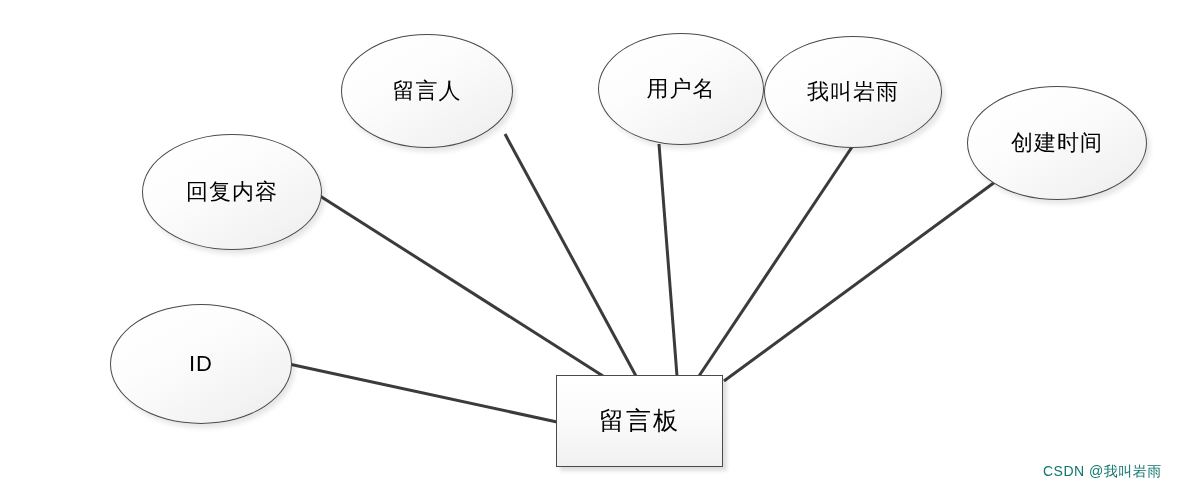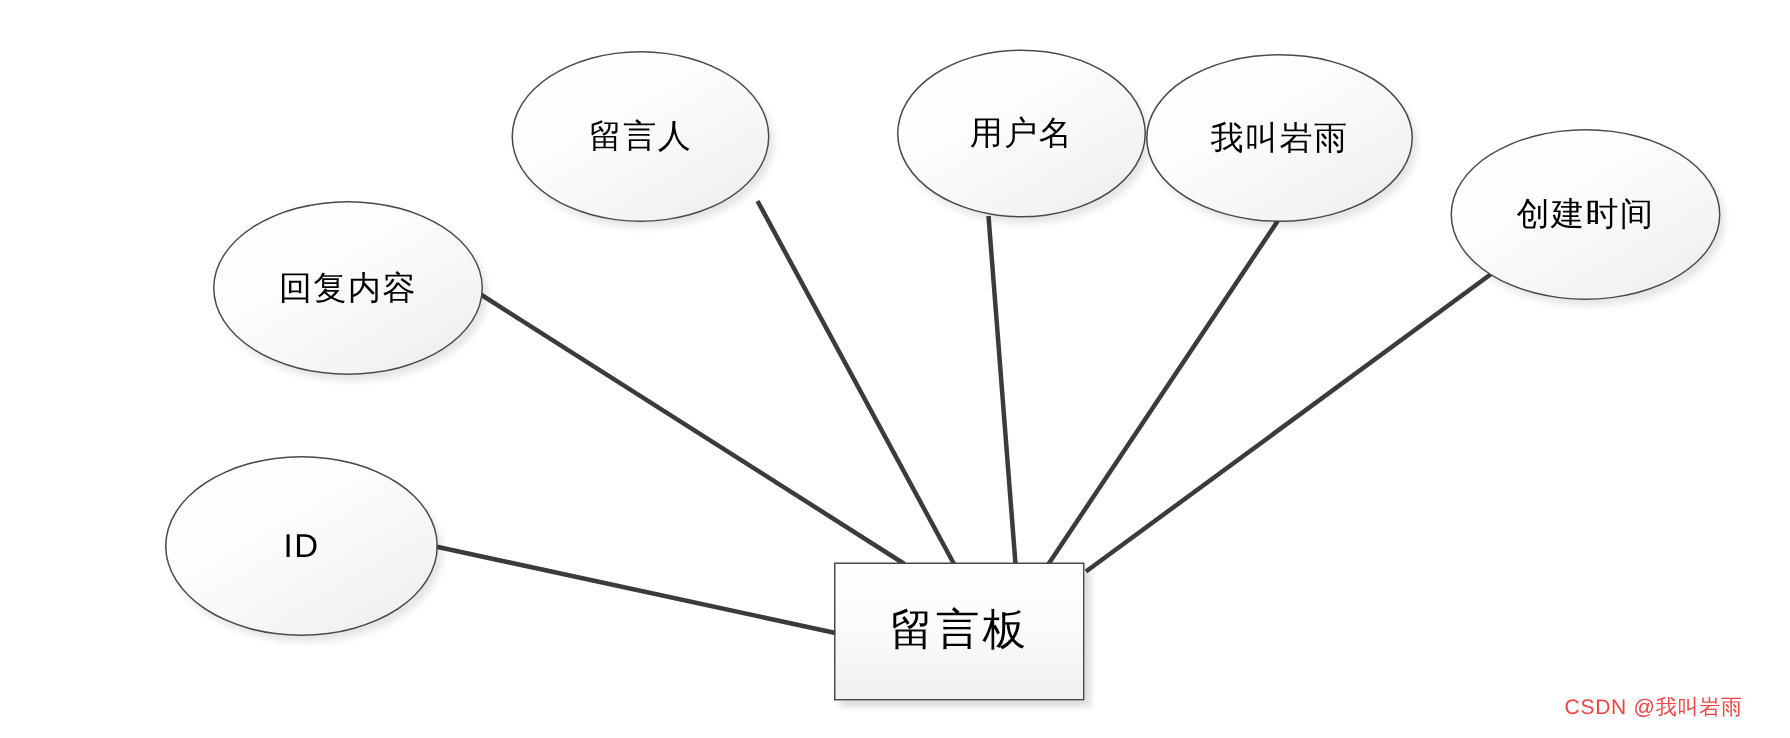--- a/index.html
+++ b/index.html
@@ -41,21 +41,21 @@
     border-radius: 50%;
     background: linear-gradient(150deg, #ffffff 0%, #fdfdfd 38%, #f3f3f3 78%, #eaeaea 100%);
     box-shadow: 3px 4px 5px rgba(0,0,0,0.10);
     font-size: 22px;
     letter-spacing: 1px;
   }
   .entity-node {
     border: 1.4px solid #4a4a4a;
     background: linear-gradient(180deg, #ffffff 0%, #fbfbfb 45%, #f0f0f0 100%);
     box-shadow: 4px 4px 4px rgba(0,0,0,0.13);
-    font-size: 29px;
+    font-size: 25px;
     letter-spacing: 2px;
   }
   .watermark {
     position: absolute;
     font-size: 14px;
     color: #c9c9c9;
     letter-spacing: 0.5px;
     user-select: none;
   }
 </style>
@@ -90,15 +90,15 @@
         <span>我叫岩雨</span>
       </div>
       <div class="node attr-node" style="left: 967px; top: 86px; width: 180px; height: 114px;">
         <span>创建时间</span>
       </div>
       <div class="node entity-node" style="left: 556px; top: 375px; width: 167px; height: 92px;">
         <span>留言板</span>
       </div>
     </div>
 
-  <div class="watermark" style="left: 1043px; top: 463px; color: #ef4444;">CSDN @我叫岩雨</div>
+  <div class="watermark" style="left: 1043px; top: 463px; color: #0f766e;">CSDN @我叫岩雨</div>
 
 </div>
 
 </body></html>

